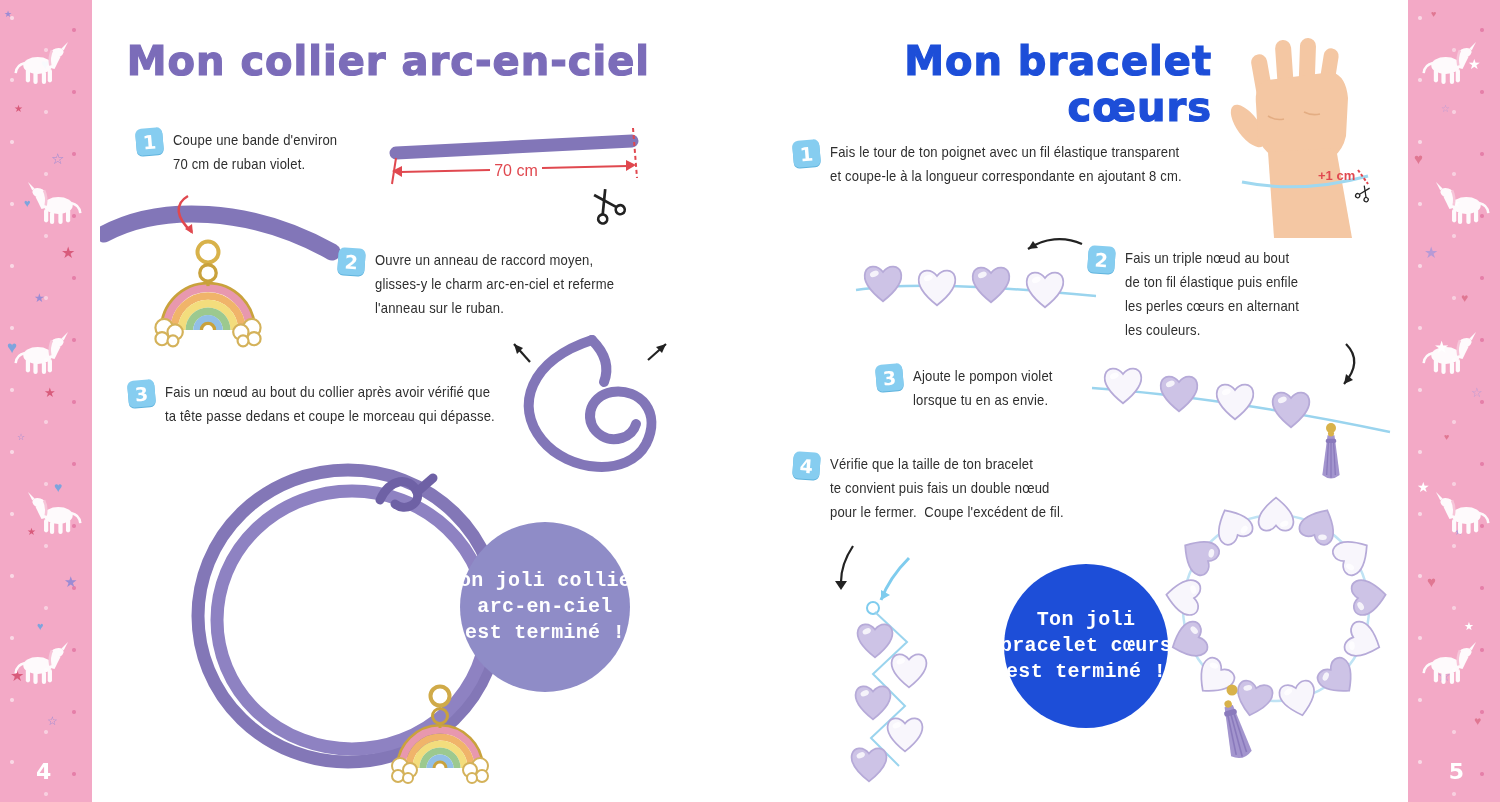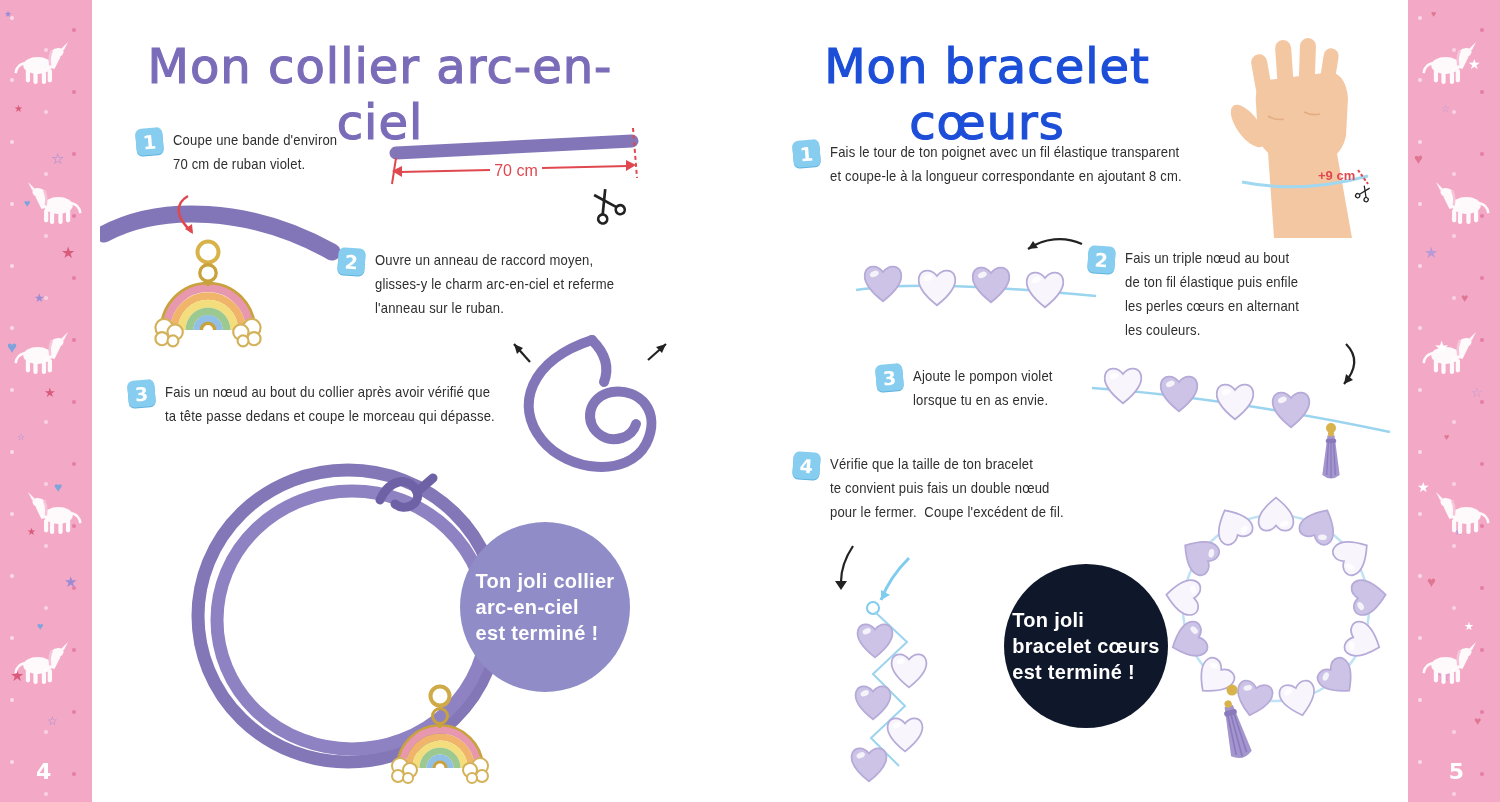--- a/index.html
+++ b/index.html
@@ -17,42 +17,42 @@
     background-size:84px 62px;}
   .side-border.left{left:0;border-right:4px solid #fff}
   .side-border.right{right:0;border-left:4px solid #fff}
   .deco{position:absolute;line-height:1}
   .deco-uni{position:absolute;opacity:.95}
   .pageno{position:absolute;bottom:18px;color:#fff;font-size:22px;font-weight:bold;font-family:"DejaVu Sans",sans-serif}
   .pageno.left{left:36px}
   .pageno.right{right:36px}
 
   
-  .page-title{position:absolute;text-align:center;font-family:"DejaVu Sans",sans-serif;
-    font-weight:normal;font-size:48px;letter-spacing:1px;-webkit-text-stroke:1.2px currentColor}
+  .page-title{position:absolute;text-align:right;font-family:"DejaVu Sans",sans-serif;
+    font-weight:bold;font-size:40px;letter-spacing:1px;-webkit-text-stroke:1.2px currentColor}
   #title-left{left:110px;top:38px;width:540px;color:#7b6cb9}
   #title-right{left:762px;top:38px;width:450px;color:#1d4ed8}
 
   
   .step{position:absolute;display:flex;gap:10px;align-items:flex-start}
   .step-num{width:27px;height:27px;border-radius:6px;background:#86cdf0;color:#fff;
     font-family:"DejaVu Sans",sans-serif;font-weight:bold;font-size:19px;
     display:flex;align-items:center;justify-content:center;flex:0 0 27px;
     box-shadow:0 1px 0 #5fb3dd}
   .tilt-l .step-num{transform:rotate(-5deg)}
   .tilt-r .step-num{transform:rotate(4deg)}
   .step-text{font-size:15px;line-height:1.6;color:#2e2e2e;white-space:pre;
     transform:scaleX(.87);transform-origin:0 0;letter-spacing:.2px}
 
   
   .done-badge{position:absolute;border-radius:50%;display:flex;align-items:center;justify-content:center;
-    color:#fff;font-family:Liberation Sans, sans-serif;font-weight:bold}
+    color:#fff;text-align:center;font-family:Liberation Mono, monospace;font-weight:bold}
   .done-badge .badge-text{white-space:pre;font-size:20px;line-height:1.3;letter-spacing:.3px}
   .done-badge.purple{left:460px;top:522px;width:170px;height:170px;background:#8f8cc7}
-  .done-badge.pink{left:1004px;top:564px;width:164px;height:164px;background:#0f172a}
+  .done-badge.pink{left:1004px;top:564px;width:164px;height:164px;background:#1d4ed8}
 
   .illus{position:absolute}
   .wrist-label{position:absolute;left:1318px;top:168px;color:#e0484f;font-size:13px;font-weight:bold}
 </style>
 </head>
 <body>
 
 <svg width="0" height="0" style="position:absolute" aria-hidden="true">
   <defs>
     <symbol id="heart" viewBox="0 0 50 46">
@@ -276,21 +276,21 @@
         <path d="M60,138 L128,134 L144,224 L66,224 Z"></path>
       </g>
       <g stroke="#e3ad83" stroke-width="1.6" fill="none">
         <path d="M60,102 q8,5 16,3"></path>
           <path d="M96,98 q8,4 16,2"></path>
       </g>
       <path d="M34,168 Q95,180 160,162" stroke="#9fd8f0" stroke-width="3" fill="none"></path>
       <path d="M150,156 l10,14" stroke="#e0484f" stroke-width="2" stroke-dasharray="3,2"></path>
       <use href="#scissors" x="148" y="170" width="17" height="17" transform="rotate(25 156 178)"></use>
     </svg>
-    <span class="wrist-label">+9 cm</span>
+    <span class="wrist-label">+1 cm</span>
 
     <div class="step tilt-l" style="left:793px;top:140px">
       <div class="step-num">1</div>
       <div class="step-text">Fais le tour de ton poignet avec un fil élastique transparent
 et coupe-le à la longueur correspondante en ajoutant 8 cm.</div>
     </div>
 
     <svg class="illus" style="left:852px;top:232px;width:248px;height:102px" viewBox="0 0 248 102">
       <path d="M4,58 C70,48 180,58 244,64" stroke="#9ad4ee" stroke-width="2.5" fill="none"></path>
       <use href="#heart" x="8" y="30" width="46" height="42" style="color:#cdc3e6"></use>

